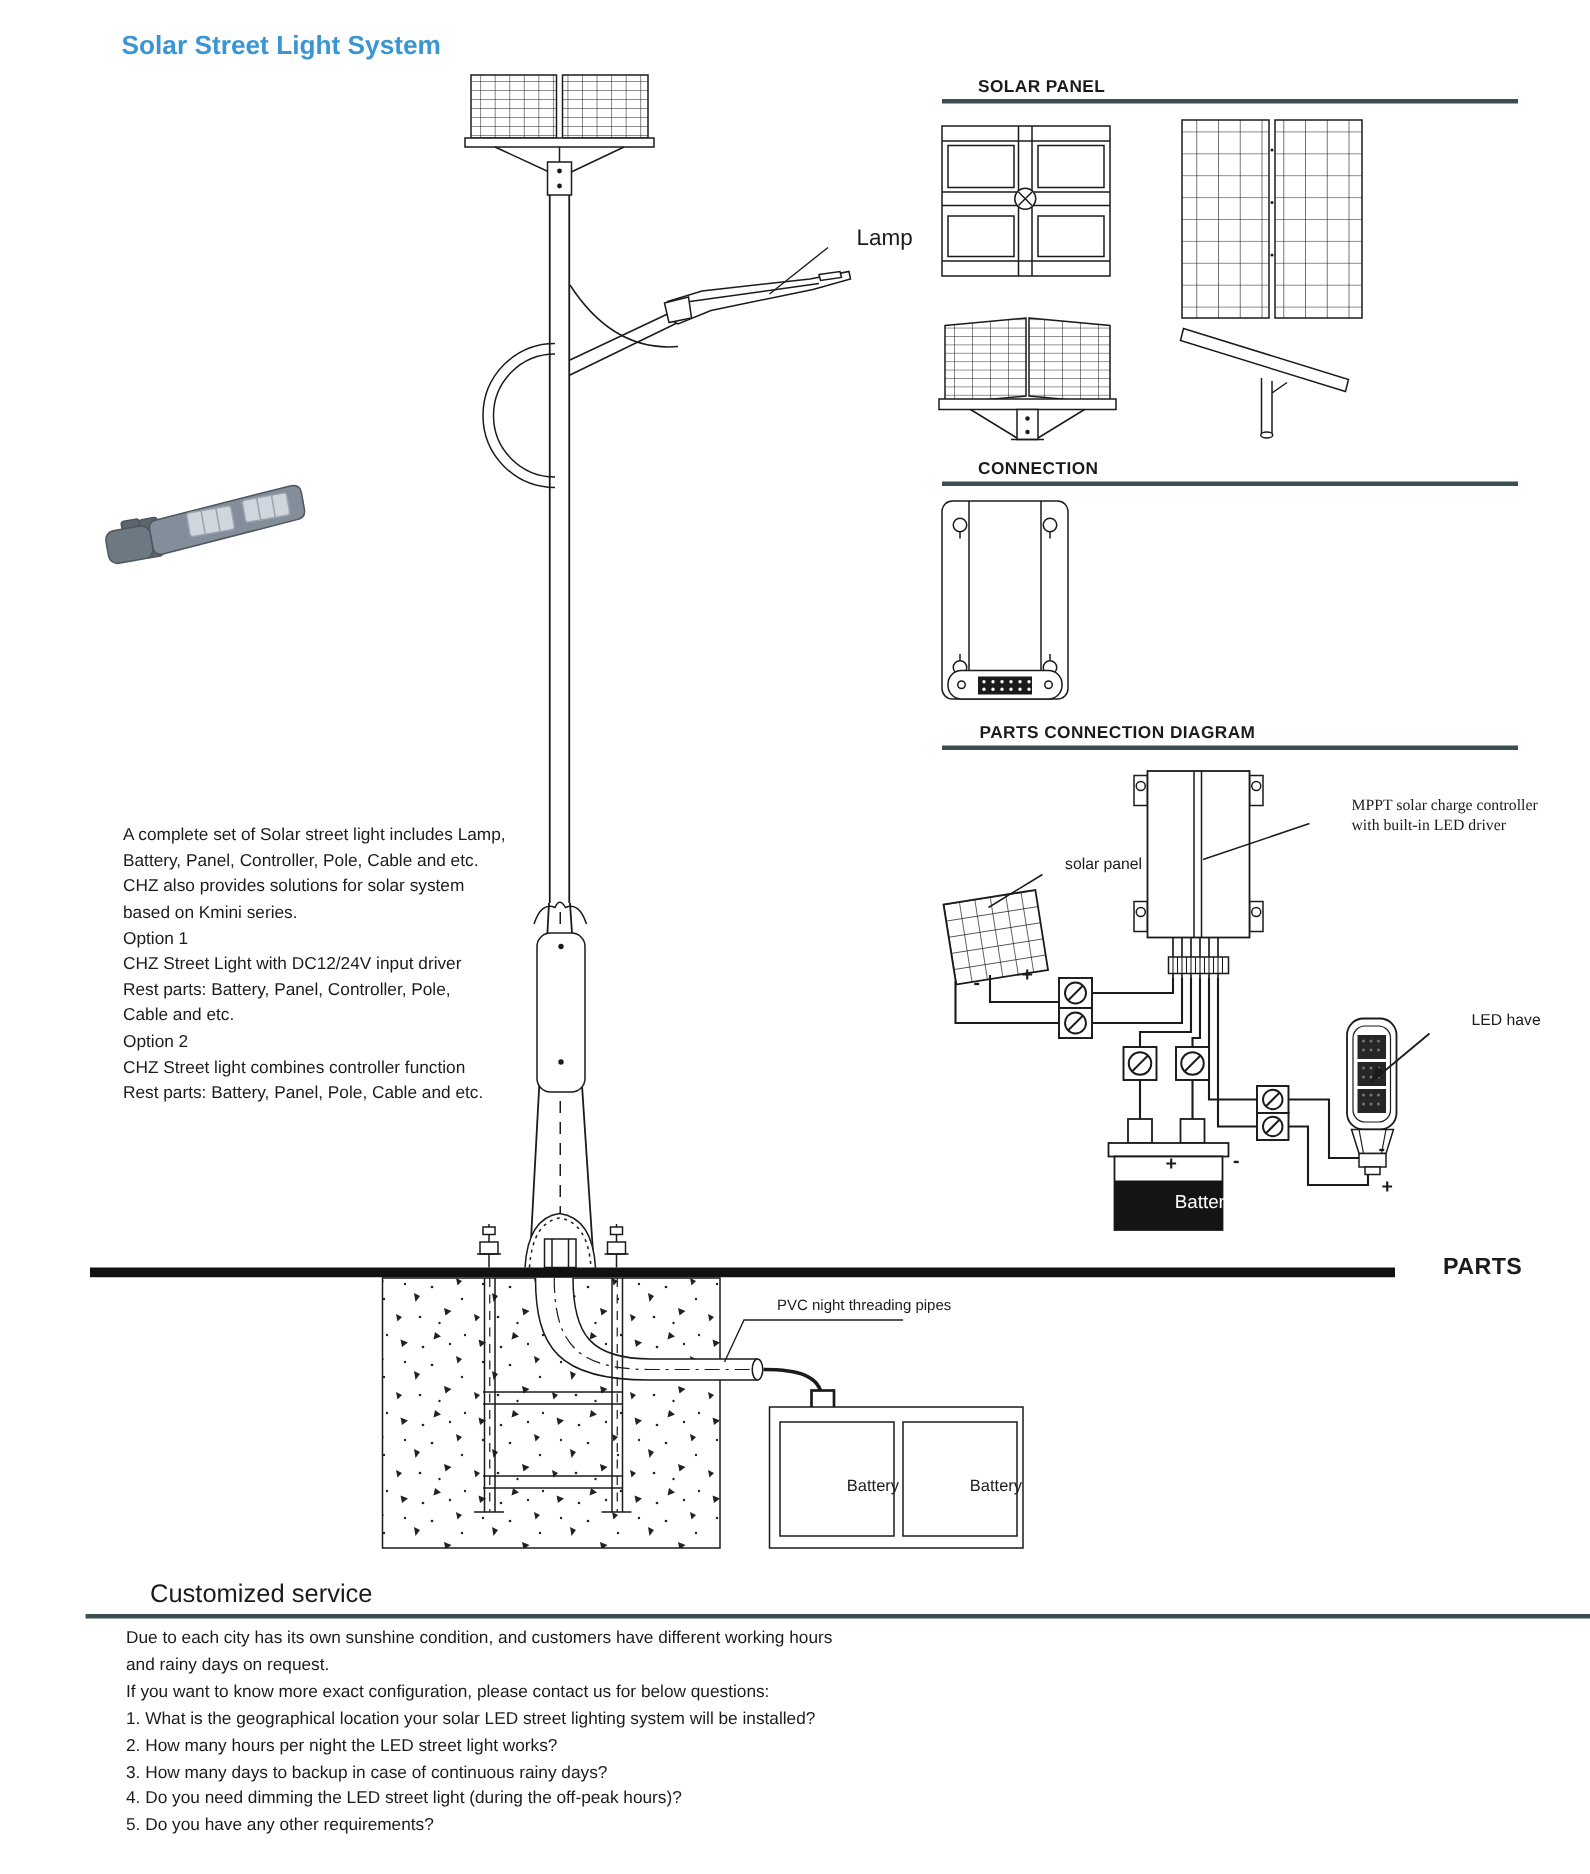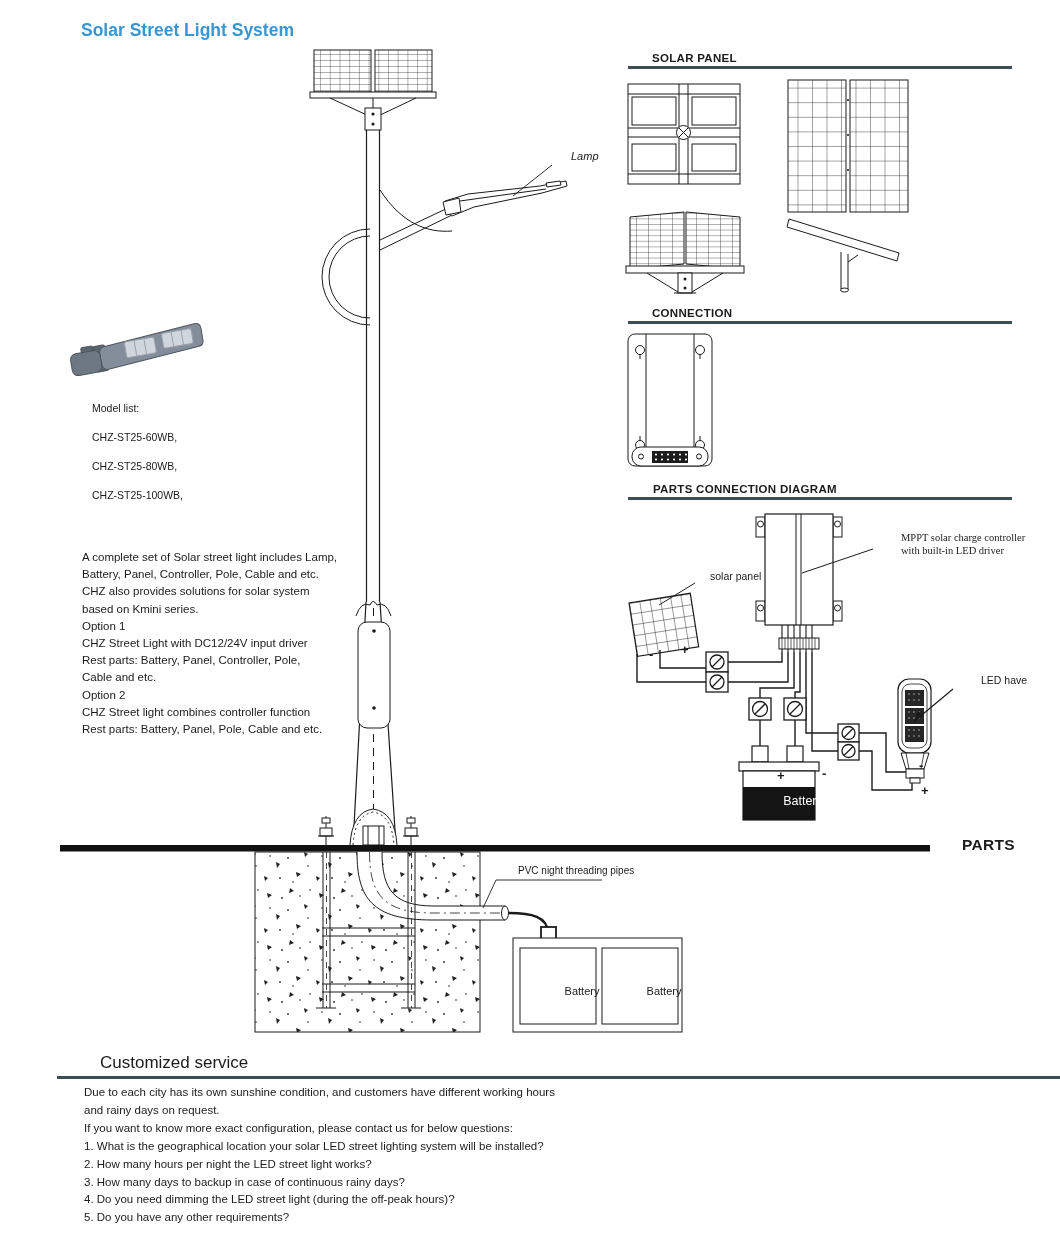--- a/index.html
+++ b/index.html
@@ -5,21 +5,21 @@
   html,body{margin:0;padding:0;background:#fff;}
   .page{position:relative;width:1060px;height:1249px;background:#fff;overflow:hidden;
         font-family:"Liberation Sans",sans-serif;color:#1b1b1b;}
   svg{position:absolute;left:0;top:0;}
   .lbl{position:absolute;white-space:pre-line;line-height:1.25;margin-left:24px;}
   .title{left:57px;top:20px;font-size:17.5px;font-weight:700;color:#3a96d2;}
   .sec-hdr{font-size:11.5px;font-weight:700;letter-spacing:.3px;}
   .rule{position:absolute;height:2.5px;background:#3d4e52;}
   .model{left:68px;top:386px;font-size:10.5px;line-height:14.5px;}
   .desc{left:58px;top:549px;font-size:11.5px;line-height:17.2px;}
-  .lamp-lbl{left:547px;top:150px;font-size:11px;font-style:italic;}
+  .lamp-lbl{left:547px;top:150px;font-size:15px;}
   .dgm-lbl{font-size:10.5px;}
   .pm{position:absolute;font-size:13px;font-weight:700;}
   .ground-lbl{left:938px;top:835px;font-size:15.5px;font-weight:700;letter-spacing:.3px;}
   .pvc-lbl{left:494px;top:865px;font-size:10px;}
   .bat-u{position:absolute;top:985px;width:76px;text-align:center;font-size:11px;}
   .bat-d{left:743px;top:794px;width:72px;text-align:center;font-size:12.5px;color:#fff;}
   .cust-hdr{left:76px;top:1052px;font-size:17px;}
   .cust-txt{left:60px;top:1084px;font-size:11.5px;line-height:17.9px;}
 </style>
 </head>
@@ -284,26 +284,20 @@
       <path d="M66,6 V22 M76,6 V22" stroke="#9aa3ad"></path>
       <rect x="94" y="4" width="30" height="15" rx="2" fill="#cfd6dd" stroke="#9aa3ad"></rect>
       <path d="M104,4 V19 M114,4 V19" stroke="#9aa3ad"></path>
     </g>
   </svg>
 
   <div class="lbl title">Solar Street Light System</div>
 
   <div class="lbl lamp-lbl">Lamp</div>
 
-  <div class="lbl model">
-    <div>Model list:</div>
-    <div>CHZ-ST25-60WB,</div>
-    <div>CHZ-ST25-80WB,</div>
-    <div>CHZ-ST25-100WB,</div>
-  </div>
 
   <div class="lbl desc">A complete set of Solar street light includes Lamp,
 Battery, Panel, Controller, Pole, Cable and etc.
 CHZ also provides solutions for solar system
 based on Kmini series.
 Option 1
 CHZ Street Light with DC12/24V input driver
 Rest parts: Battery, Panel, Controller, Pole,
 Cable and etc.
 Option 2

